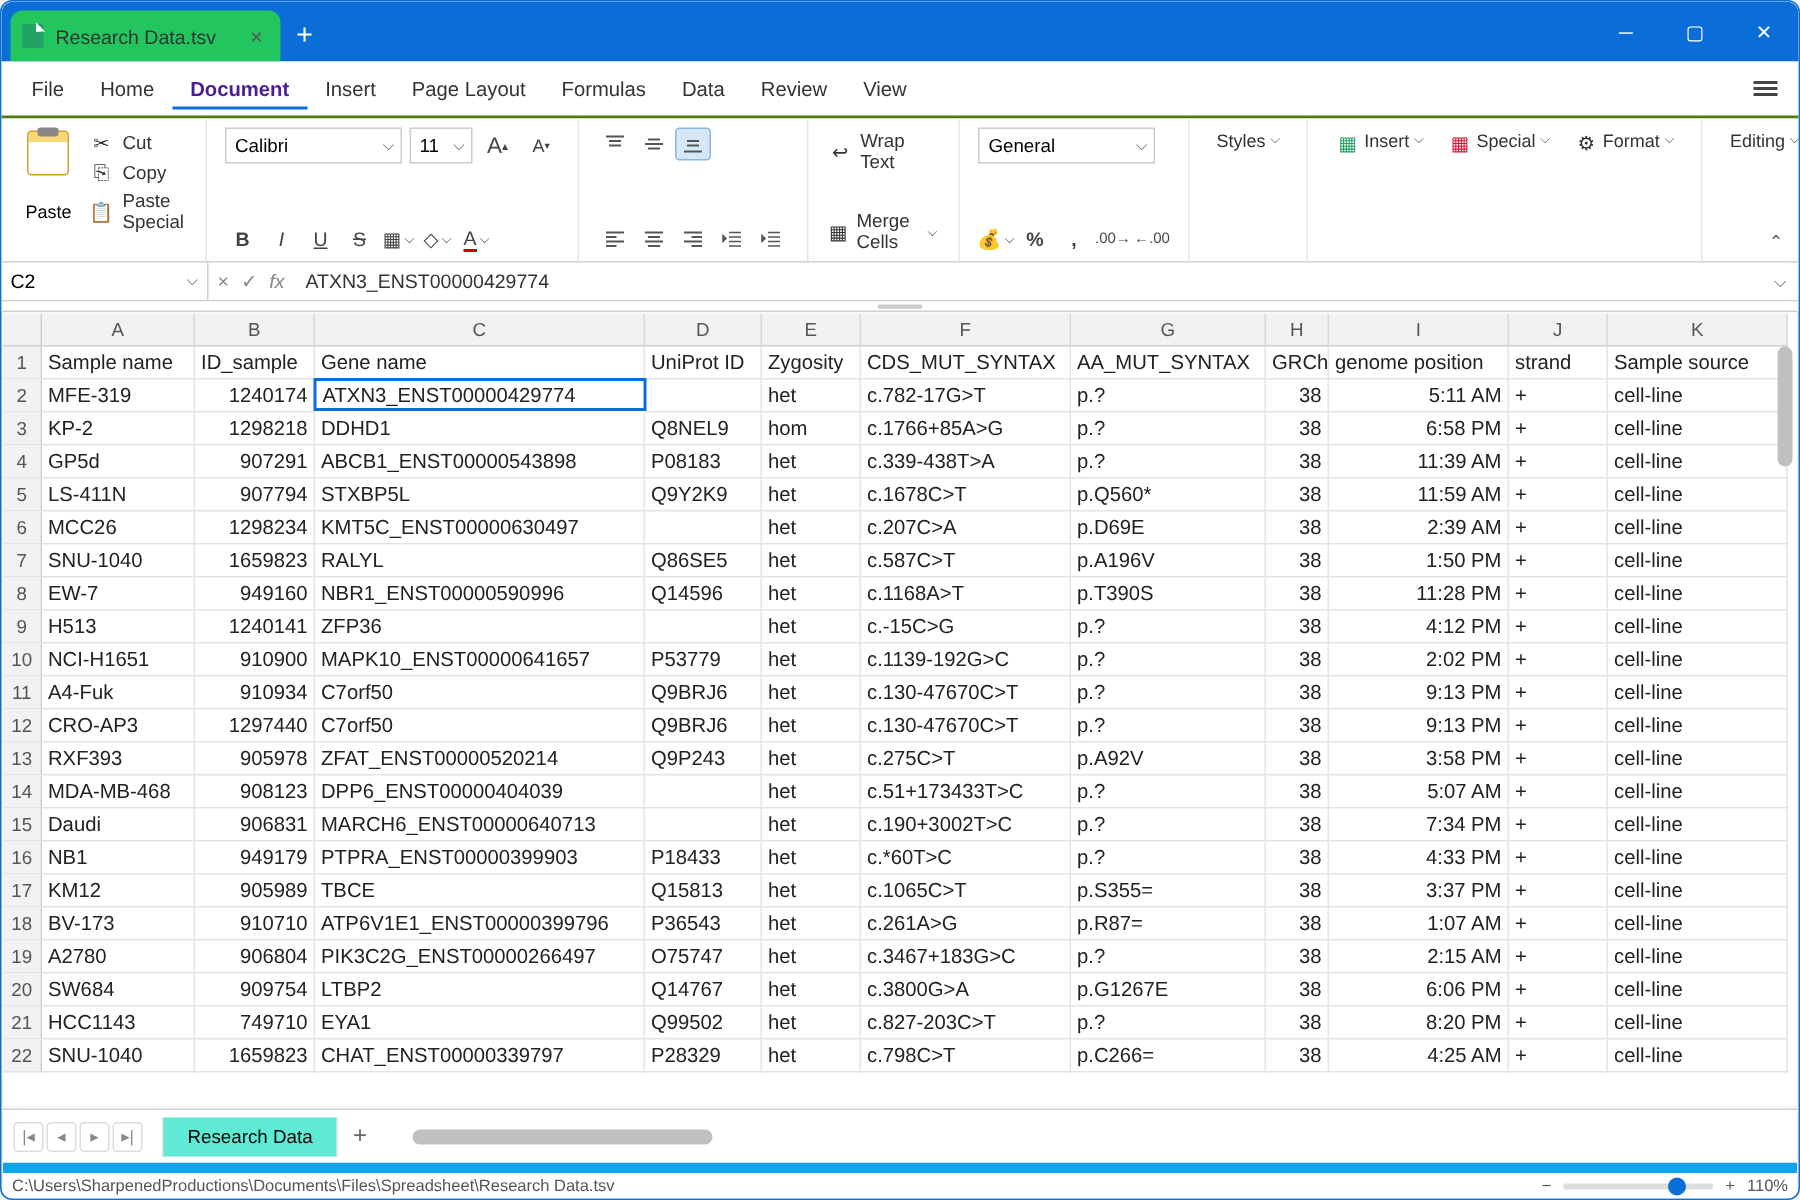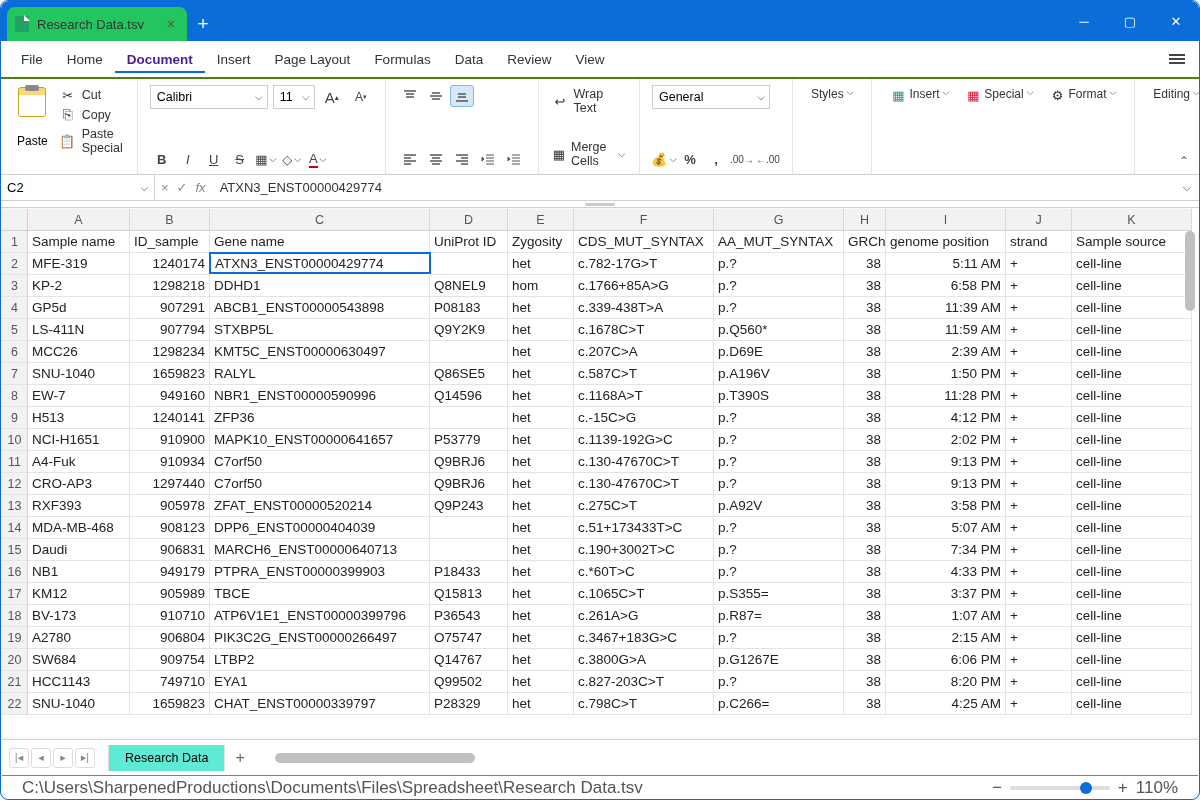--- a/index.html
+++ b/index.html
@@ -33,21 +33,21 @@
 .fbtn{width:24px;height:22px;display:flex;align-items:center;justify-content:center;cursor:pointer;font-size:13px;color:#444;border-radius:3px}
 .align-grid{display:flex;gap:2px}
 .abtn{width:24px;height:22px;display:flex;align-items:center;justify-content:center;cursor:pointer;border-radius:3px;border:1px solid transparent}
 .abtn.sel{background:#d6e8f7;border-color:#88b8e0}
 .abtn svg{width:14px;height:12px}
 .wrap-row{display:flex;align-items:center;gap:6px;font-size:12.5px;cursor:pointer;padding:2px;color:#333}
 .stack-btn{display:flex;flex-direction:row;cursor:pointer;font-size:12px;color:#333;padding:2px 6px;gap:3px}
 .stack-btn .chev{font-size:9px;color:#666}
 .collapse-ribbon{position:absolute;right:10px;bottom:6px;cursor:pointer;font-size:12px;color:#666}
 .fxbar{height:26px;background:#fff;border-bottom:1px solid #d0d0d0;display:flex;align-items:center}
-.namebox{width:154px;border-right:1px solid #d0d0d0;height:100%;display:flex;align-items:center;padding:0 6px;font-size:13px;position:relative}
+.namebox{width:138px;border-right:1px solid #d0d0d0;height:100%;display:flex;align-items:center;padding:0 6px;font-size:13px;position:relative}
 .namebox::after{content:"⌵";position:absolute;right:6px;font-size:10px;color:#666}
 .fxbtns{display:flex;align-items:center;padding:0 6px;gap:8px;color:#888;font-size:13px}
 .fxinput{flex:1;padding:0 8px;font-size:13px;color:#333;height:100%;display:flex;align-items:center}
 .fxexpand{padding:0 8px;cursor:pointer;color:#666;font-size:11px}
 .gridtoggle{height:7px;background:#fff;border-bottom:1px solid #d0d0d0;display:flex;align-items:center;justify-content:center}
 .gridtoggle div{width:30px;height:3px;background:#ccc;border-radius:2px}
 .sheet{position:absolute;top:208px;left:1px;right:1px;bottom:62px;overflow:hidden;background:#fff}
 .grid{display:grid;grid-template-columns:26px 102px 80px 220px 78px 66px 140px 130px 42px 120px 66px 120px;font-size:13.5px;color:#222}
 .hdr{background:#f2f2f2;border-right:1px solid #d8d8d8;border-bottom:1px solid #d0d0d0;height:22px;display:flex;align-items:center;justify-content:center;font-size:12.5px;color:#555;position:sticky;top:0}
 .rowhdr{background:#f2f2f2;border-right:1px solid #d0d0d0;border-bottom:1px solid #e4e4e4;display:flex;align-items:center;justify-content:center;font-size:12.5px;color:#555;height:22px}
@@ -57,21 +57,21 @@
 .corner{background:#f2f2f2;border-right:1px solid #d0d0d0;border-bottom:1px solid #d0d0d0}
 .vscroll{position:absolute;right:3px;top:230px;width:12px;bottom:70px}
 .vscroll .vthumb{width:10px;height:80px;background:#c0c0c0;border-radius:5px;position:absolute;top:0;left:1px}
 .sheettabs{position:absolute;bottom:24px;left:1px;right:1px;height:36px;background:#fff;border-top:1px solid #d0d0d0;display:flex;align-items:center}
 .navbtns{display:flex;gap:0;padding:0 6px}
 .navbtns span{width:20px;height:20px;display:flex;align-items:center;justify-content:center;color:#888;cursor:pointer;font-size:11px;border:1px solid #ddd;margin:0 1px;border-radius:3px}
 .stab{padding:6px 16px;font-size:12.5px;border-right:1px solid #e0e0e0;border-left:1px solid #e0e0e0;background:#5eead4;cursor:pointer;margin-left:6px}
 .addsheet{padding:6px 10px;cursor:pointer;color:#666}
 .hscroll{flex:1;margin:0 20px;height:12px;position:relative}
 .hscroll .hthumb{position:absolute;left:0;width:200px;height:10px;background:#c0c0c0;border-radius:5px;top:1px}
-.statusbar{position:absolute;bottom:0;left:1px;right:1px;height:24px;background:#fff;border-top:1px solid #0ea5e9;display:flex;align-items:center;padding:0 20px;font-size:17px;color:#555;border-radius:0 0 8px 8px}
+.statusbar{position:absolute;bottom:0;left:1px;right:1px;height:24px;background:#fff;border-top:7px solid #0ea5e9;display:flex;align-items:center;padding:0 6px;font-size:11px;color:#555;border-radius:0 0 8px 8px}
 .zoom{margin-left:auto;display:flex;align-items:center;gap:8px}
 .zslider{width:100px;height:4px;background:#ddd;border-radius:2px;position:relative}
 .zslider .zt{position:absolute;width:12px;height:12px;background:#0a6dd8;border-radius:50%;top:-4px;left:70%}
 .chevd{font-size:9px;color:#555;margin-left:2px}
 </style>
 </head>
 <body>
 
 <div class="titlebar">
   <div class="tab">

